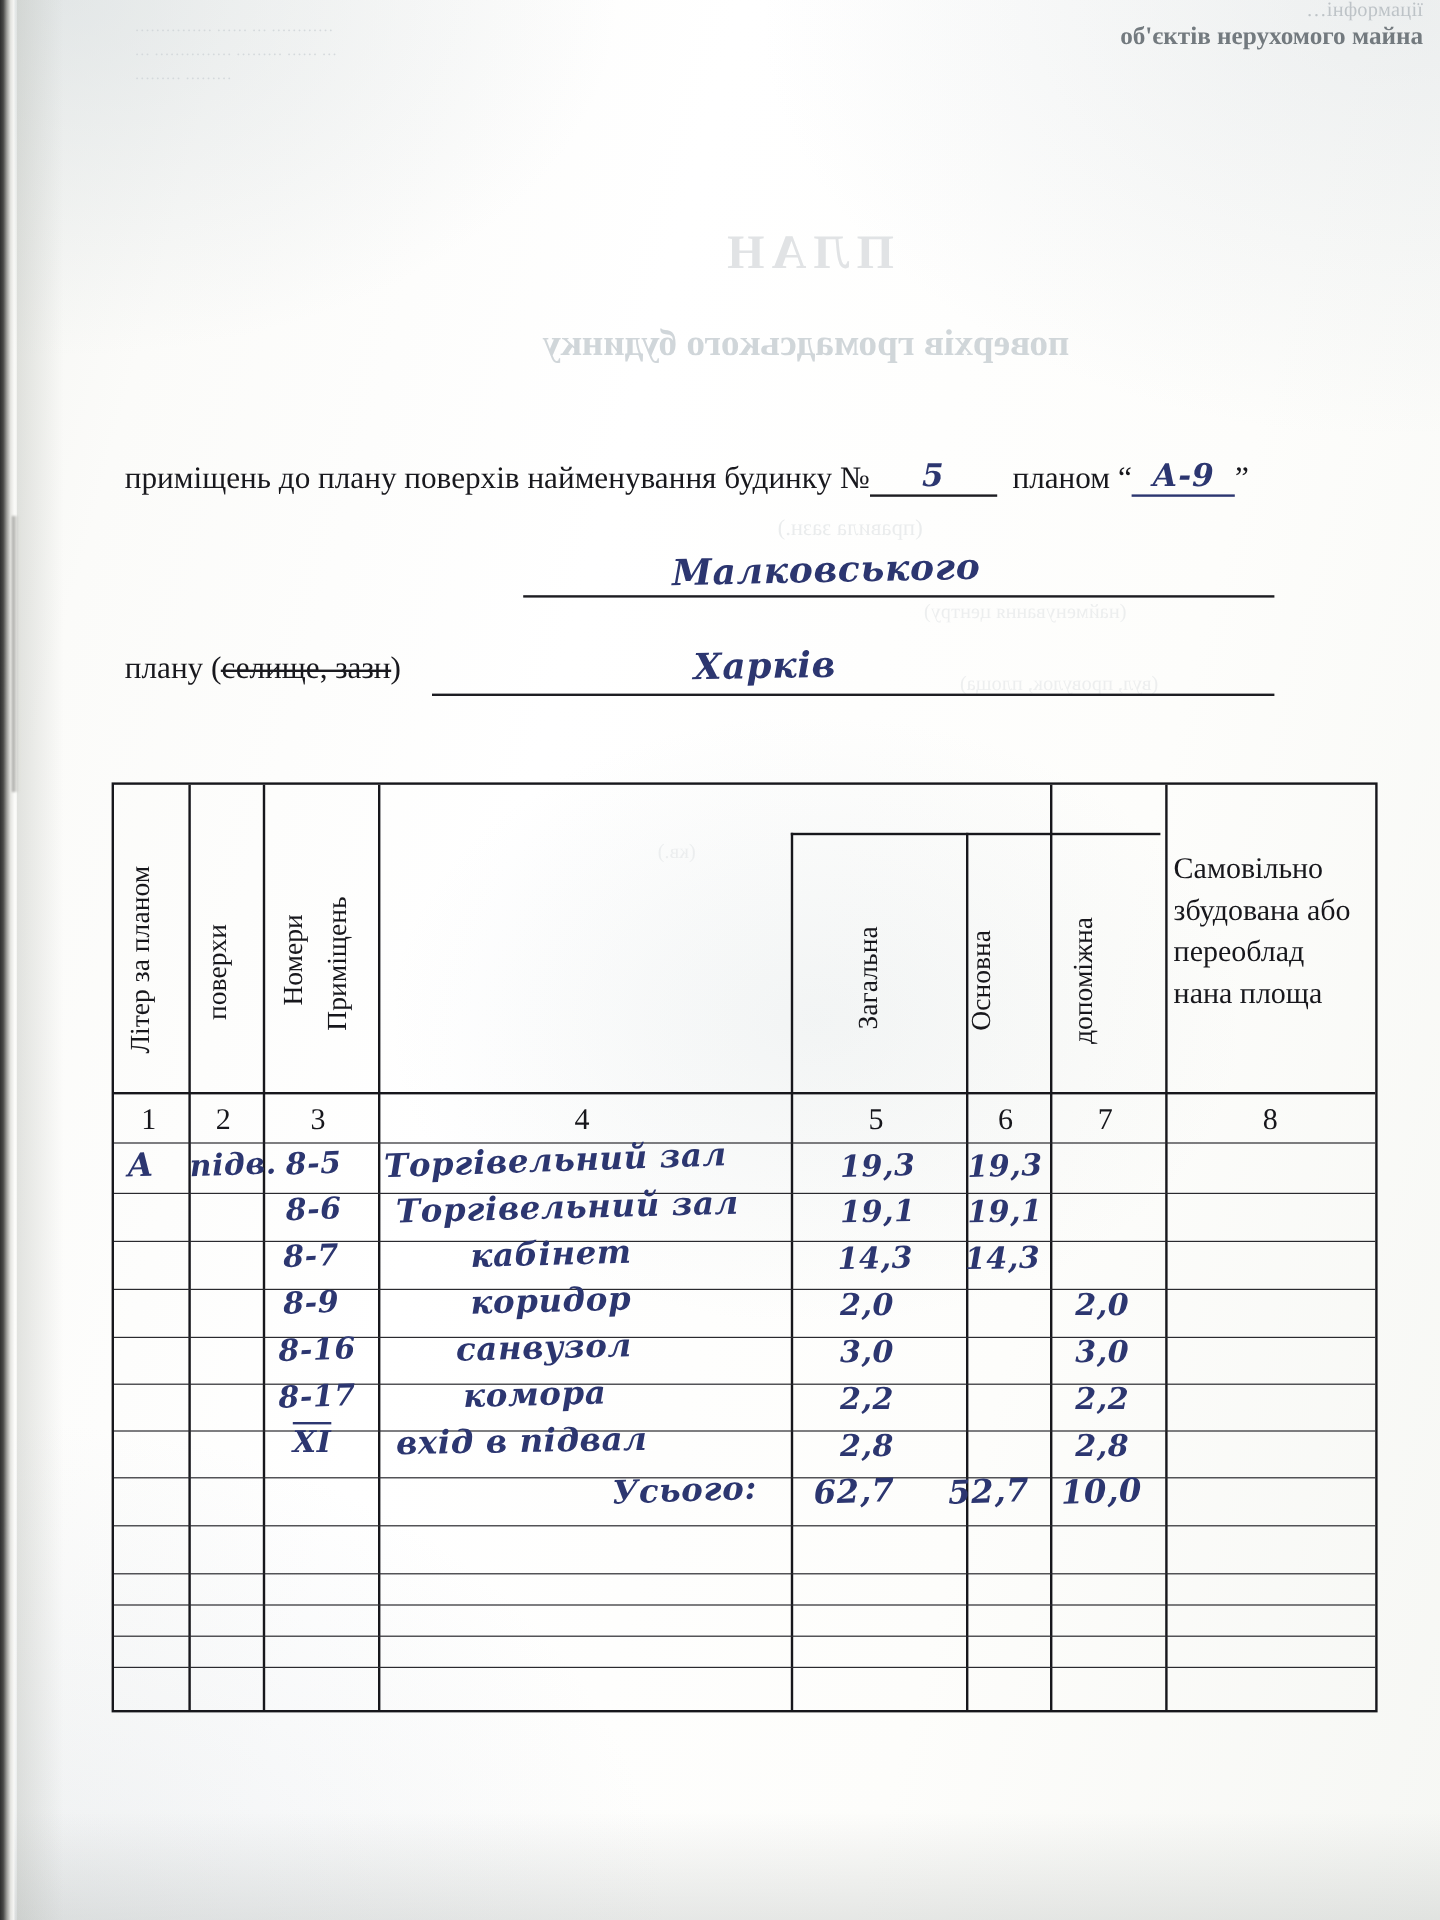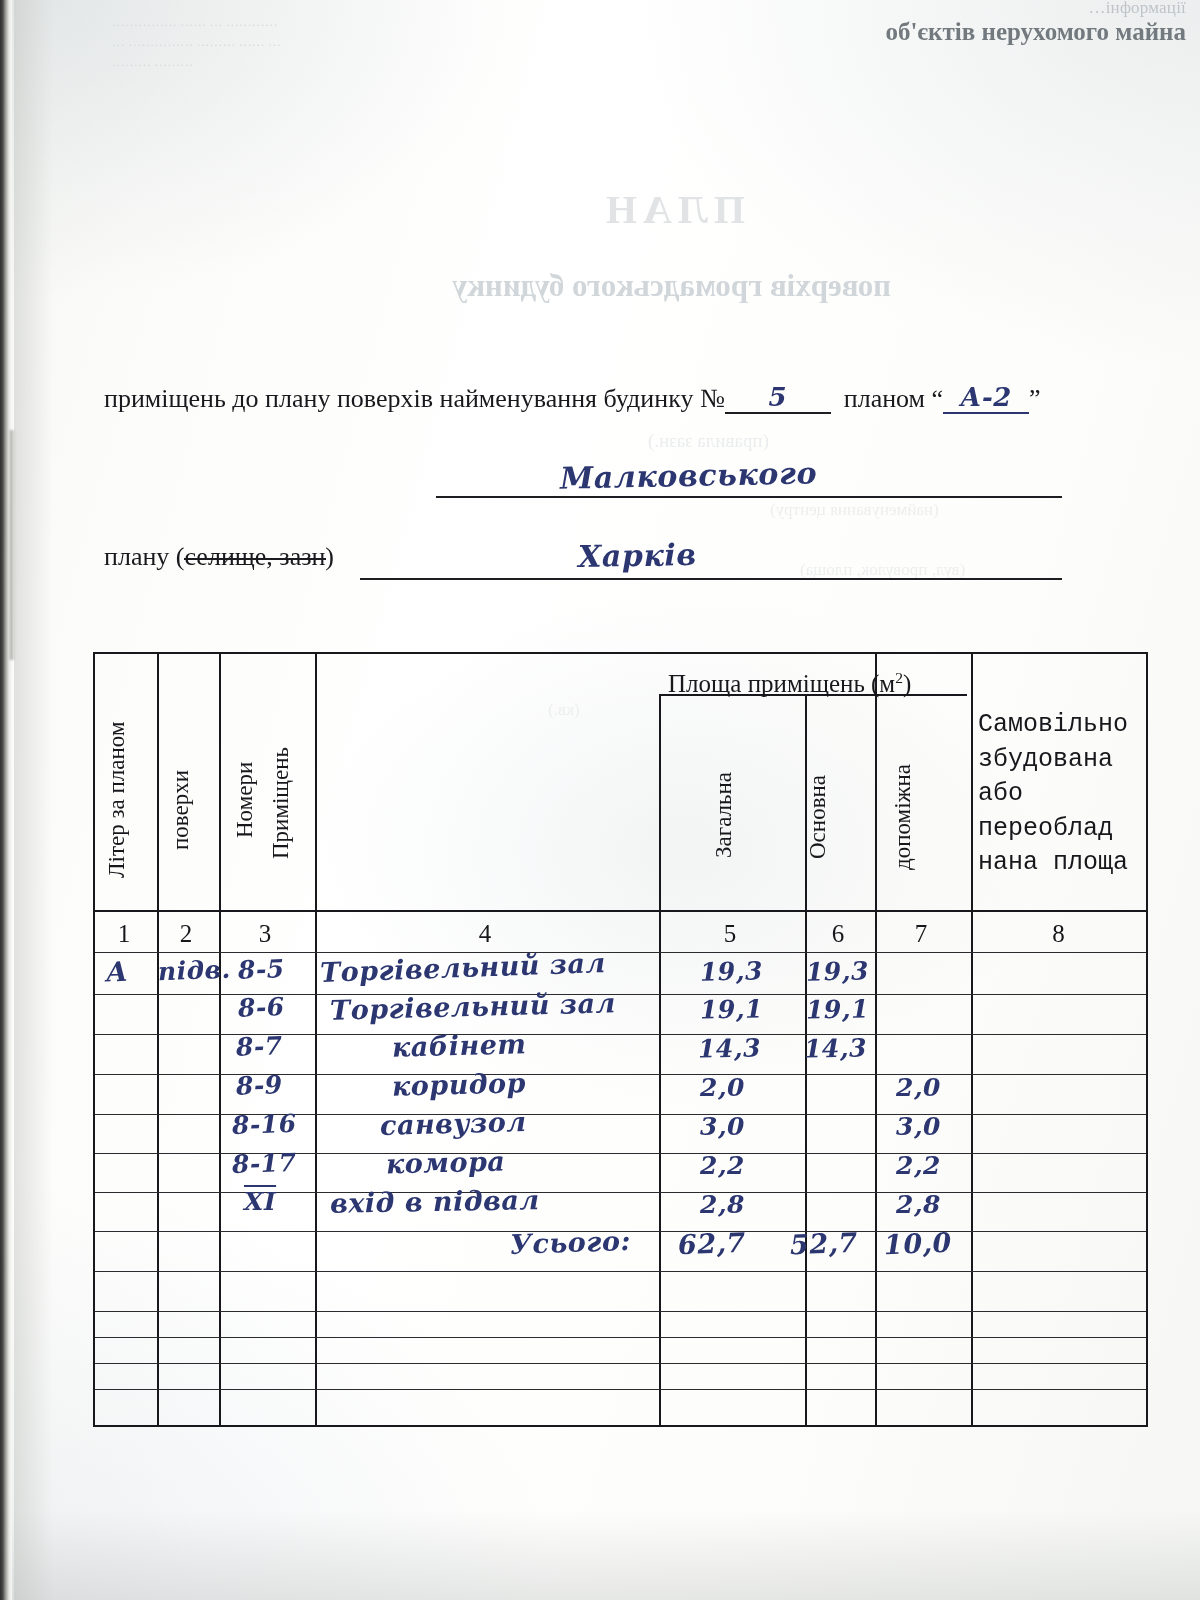--- a/index.html
+++ b/index.html
@@ -58,21 +58,21 @@
     color:#b9bfc3;
     opacity:.55;
     font-family:"Liberation Serif", serif;
     white-space:nowrap;
     pointer-events:none;
     user-select:none;
   }
   .bleed-mirror{ transform:scaleX(-1); }
 
   #bleed-tr-1{ right:14px; top:-2px; font-size:17px; letter-spacing:.2px; color:#aeb5ba; opacity:.75;}
-  #bleed-tr-2{ right:14px; top:18px; font-size:25px; font-weight:700; color:#6d7479; opacity:.95;}
+  #bleed-tr-2{ right:14px; top:18px; font-size:21px; font-weight:700; color:#6d7479; opacity:.95;}
   #bleed-tl-1{ left:112px; top:14px; font-size:13px; color:#d2d7da; opacity:.9;}
   #bleed-tl-2{ left:112px; top:34px; font-size:13px; color:#d2d7da; opacity:.9;}
   #bleed-tl-3{ left:112px; top:54px; font-size:13px; color:#d2d7da; opacity:.9;}
   #bleed-plan{ left:600px; top:186px; font-size:40px; font-weight:700; color:#dcdfe1; opacity:.85; letter-spacing:6px;}
   #bleed-poverh{ left:452px; top:268px; font-size:31px; font-weight:700; color:#ccd2d6; opacity:.9;}
   #bleed-pravyl{ left:648px; top:430px; font-size:19px; color:#dadee0;}
   #bleed-rik{ left:770px; top:500px; font-size:17px; color:#dfe2e4;}
   #bleed-ulica{ left:800px; top:560px; font-size:17px; color:#e0e3e5;}
   #bleed-kv{ left:548px; top:700px; font-size:17px; color:#e1e4e6;}
 
@@ -186,21 +186,21 @@
   <div class="bleed" id="bleed-tl-3">……… ………</div>
   <div class="bleed bleed-mirror" id="bleed-plan">ПЛАН</div>
   <div class="bleed bleed-mirror" id="bleed-poverh">поверхів громадського будинку</div>
   <div class="bleed bleed-mirror" id="bleed-pravyl">(правила зазн.)</div>
   <div class="bleed bleed-mirror" id="bleed-rik">(найменування центру)</div>
   <div class="bleed bleed-mirror" id="bleed-ulica">(вул, провулок, площа)</div>
   <div class="bleed bleed-mirror" id="bleed-kv">(кв.)</div>
 
 
   <div class="formline" id="line-building">
-    <span>приміщень до плану поверхів найменування будинку №</span><span class="rule hw" id="bld-no">5</span>&nbsp;&nbsp;<span>планом</span>&nbsp;<span>“</span><span class="rule hw" id="bld-lit">А-2</span><span>”</span>
+    <span>приміщень до плану поверхів найменування будинку №</span><span class="rule hw" id="bld-no">5</span>&nbsp;&nbsp;<span>планом</span>&nbsp;<span>“</span><span class="rule hw" id="bld-lit">А-9</span><span>”</span>
   </div>
 
   <div id="street-rule"></div>
   <div class="hw" id="street-hw">Малковського</div>
 
   <div class="formline" id="line-city">
     <span>плану (</span><span class="strike">селище, зазн</span><span>)</span>
   </div>
   <div id="city-rule"></div>
   <div class="hw" id="city-hw">Харків</div>
@@ -233,28 +233,25 @@
     <div class="hline thin" style="top:683px;"></div>
     <div class="hline thin" style="top:709px;"></div>
     <div class="hline thin" style="top:735px;"></div>
   </div>
 
   <div class="vcell" style="left:104px;top:700px;height:200px;width:42px;">Літер за планом</div>
   <div class="vcell" style="left:168px;top:740px;height:140px;width:42px;">поверхи</div>
   <div class="vcell" style="left:232px;top:730px;height:140px;width:34px;">Номери</div>
   <div class="vcell" style="left:268px;top:718px;height:170px;width:34px;">Приміщень</div>
 
-  <div class="hcell" style="left:668px;top:668px;width:290px;text-align:left;">
-    <span>Площа приміщень (м</span><sup>2</sup><span>)</span>
-  </div>
 
   <div class="vcell" style="left:711px;top:750px;height:130px;width:40px;">Загальна</div>
   <div class="vcell" style="left:805px;top:752px;height:130px;width:40px;">Основна</div>
   <div class="vcell" style="left:890px;top:740px;height:155px;width:40px;">допоміжна</div>
-  <div class="hcell" style="left:978px;top:708px;width:164px;text-align:left;line-height:1.38;font-family:Liberation Mono, monospace;">Самовільно збудована або переоблад нана площа</div>
+  <div class="hcell" style="left:978px;top:708px;width:164px;text-align:left;line-height:1.38;">Самовільно збудована або переоблад нана площа</div>
 
   <div class="numhdr" style="left:93px;width:62px;">1</div>
   <div class="numhdr" style="left:155px;width:62px;">2</div>
   <div class="numhdr" style="left:217px;width:96px;">3</div>
   <div class="numhdr" style="left:313px;width:344px;">4</div>
   <div class="numhdr" style="left:657px;width:146px;">5</div>
   <div class="numhdr" style="left:803px;width:70px;">6</div>
   <div class="numhdr" style="left:873px;width:96px;">7</div>
   <div class="numhdr" style="left:969px;width:179px;">8</div>
 

